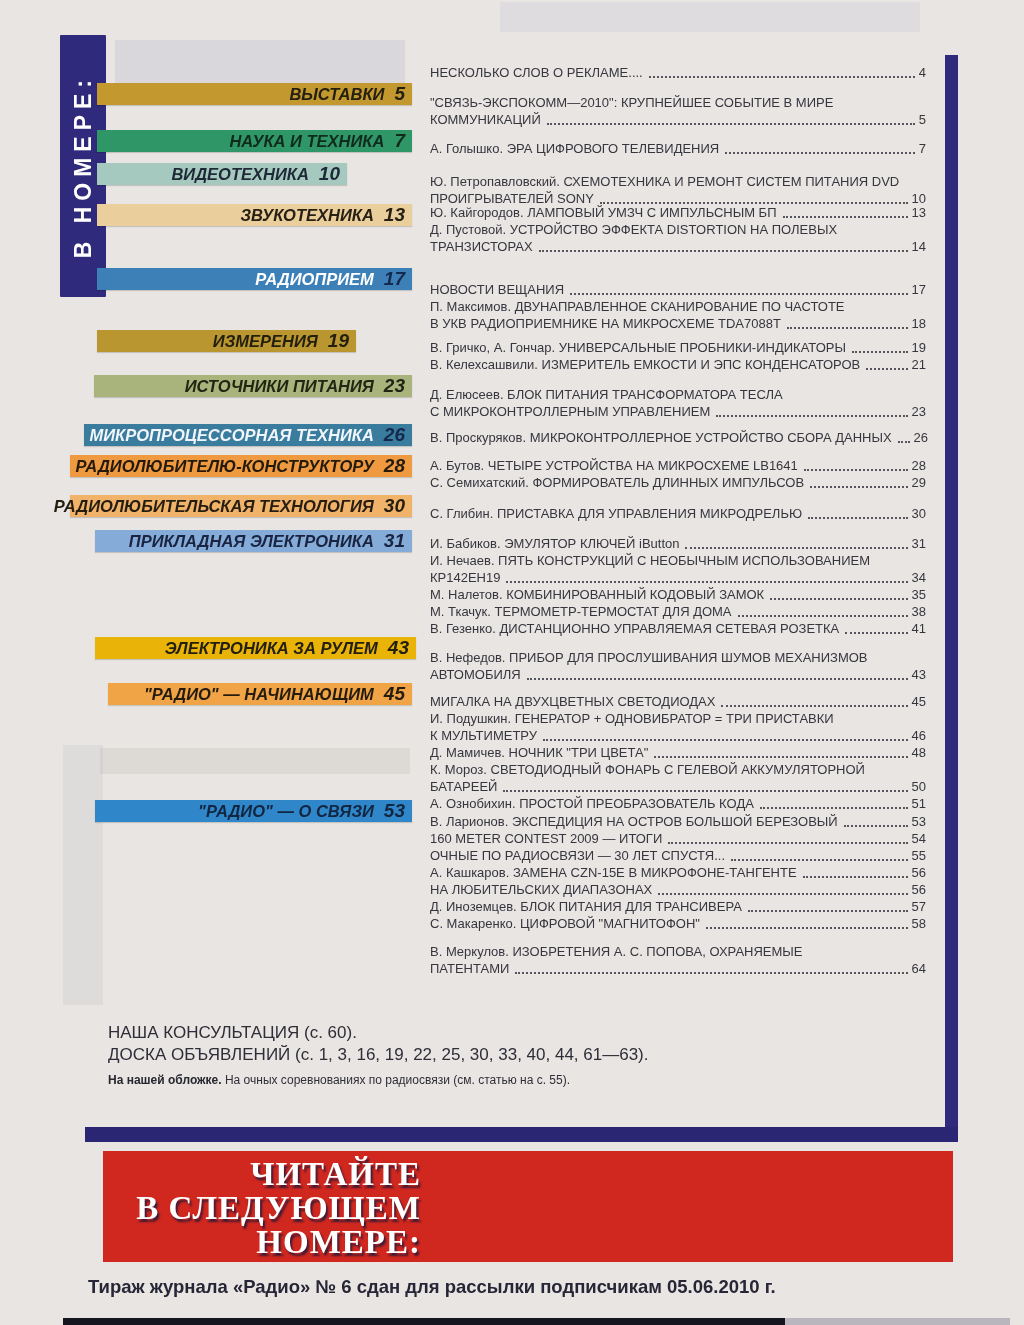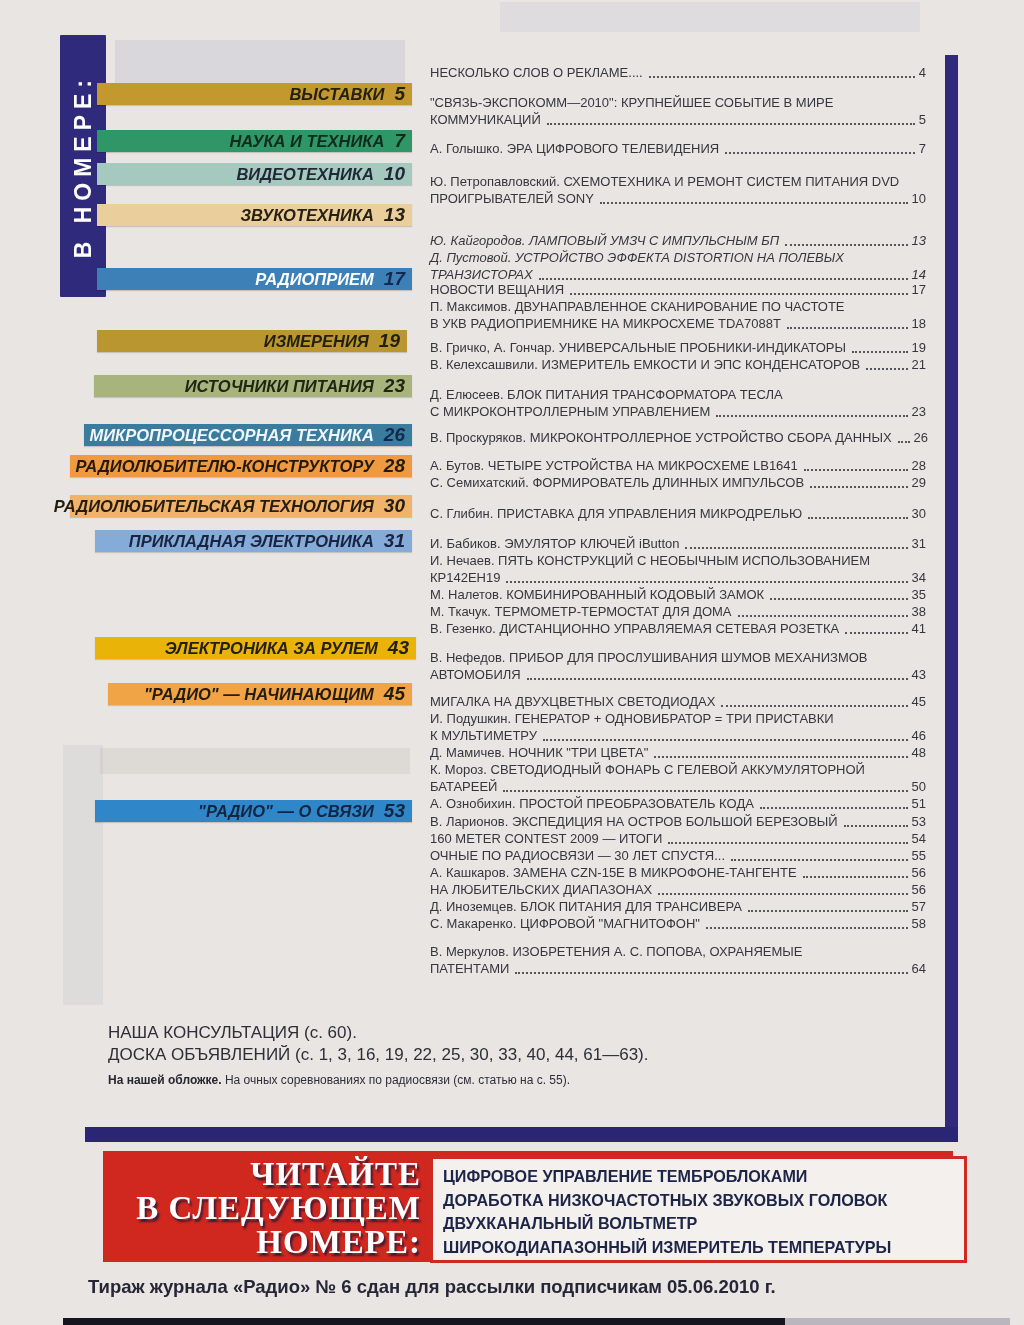--- a/index.html
+++ b/index.html
@@ -87,33 +87,33 @@
 
 <div id="section-bars">
     <div class="bar" style="top: 83px; left: 97px; width: 315px; background: rgb(195, 152, 47);">
       <span style="color: rgb(35, 32, 15);">ВЫСТАВКИ</span>
       <span class="pg" style="color: rgb(35, 32, 15);">5</span>
     </div>
     <div class="bar" style="top: 130px; left: 97px; width: 315px; background: rgb(47, 151, 103);">
       <span style="color: rgb(16, 42, 28);">НАУКА И ТЕХНИКА</span>
       <span class="pg" style="color: rgb(16, 42, 28);">7</span>
     </div>
-    <div class="bar" style="top: 163px; left: 97px; width: 315px; background: rgb(166, 201, 191);">
+    <div class="bar" style="top: 163px; left: 97px; width: 250px; background: rgb(166, 201, 191);">
       <span style="color: rgb(30, 40, 54);">ВИДЕОТЕХНИКА</span>
       <span class="pg" style="color: rgb(30, 40, 54);">10</span>
     </div>
     <div class="bar" style="top: 204px; left: 97px; width: 315px; background: rgb(234, 206, 155);">
       <span style="color: rgb(39, 32, 20); font-style: italic;">ЗВУКОТЕХНИКА</span>
       <span class="pg" style="color: rgb(39, 32, 20);">13</span>
     </div>
     <div class="bar" style="top: 268px; left: 97px; width: 315px; background: rgb(61, 128, 184);">
       <span style="color: rgb(255, 255, 255);">РАДИОПРИЕМ</span>
       <span class="pg" style="color: rgb(20, 41, 78);">17</span>
     </div>
-    <div class="bar" style="top: 330px; left: 97px; width: 310px; background: rgb(185, 150, 47);">
+    <div class="bar" style="top: 330px; left: 97px; width: 259px; background: rgb(185, 150, 47);">
       <span style="color: rgb(35, 31, 14);">ИЗМЕРЕНИЯ</span>
       <span class="pg" style="color: rgb(35, 31, 14);">19</span>
     </div>
     <div class="bar" style="top: 375px; left: 94px; width: 318px; background: rgb(169, 180, 125);">
       <span style="color: rgb(32, 38, 19);">ИСТОЧНИКИ ПИТАНИЯ</span>
       <span class="pg" style="color: rgb(32, 38, 19);">23</span>
     </div>
     <div class="bar" style="top: 424px; left: 84px; width: 328px; background: rgb(58, 124, 158);">
       <span style="color: rgb(242, 246, 250);">МИКРОПРОЦЕССОРНАЯ ТЕХНИКА</span>
       <span class="pg" style="color: rgb(21, 41, 78);">26</span>
@@ -172,21 +172,21 @@
     <div class="toc-group" style="top: 173px;">
       <div class="toc-line">
         <span class="toc-text">Ю. Петропавловский. СХЕМОТЕХНИКА И РЕМОНТ СИСТЕМ ПИТАНИЯ DVD</span>
       </div>
       <div class="toc-line">
         <span class="toc-text">ПРОИГРЫВАТЕЛЕЙ SONY</span>
         <span class="toc-dots"></span>
         <span class="toc-page">10</span>
       </div>
     </div>
-    <div class="toc-group" style="top: 232px; font-style: italic;">
+    <div class="toc-group" style="top: 204px;">
       <div class="toc-line">
         <span class="toc-text">Ю. Кайгородов. ЛАМПОВЫЙ УМЗЧ С ИМПУЛЬСНЫМ БП</span>
         <span class="toc-dots"></span>
         <span class="toc-page">13</span>
       </div>
       <div class="toc-line">
         <span class="toc-text">Д. Пустовой. УСТРОЙСТВО ЭФФЕКТА DISTORTION НА ПОЛЕВЫХ</span>
       </div>
       <div class="toc-line">
         <span class="toc-text">ТРАНЗИСТОРАХ</span>
@@ -387,23 +387,17 @@
 <div id="cover-note">
   <b>На нашей обложке.</b><span> На очных соревнованиях по радиосвязи (см. статью на с. 55).</span>
 </div>
 
 <div id="next-issue">
   <div id="next-heading">
     <div>ЧИТАЙТЕ</div>
     <div>В СЛЕДУЮЩЕМ</div>
     <div>НОМЕРЕ:</div>
   </div>
-  <div id="next-items">
-      <div class="ni-item">ЦИФРОВОЕ УПРАВЛЕНИЕ ТЕМБРОБЛОКАМИ</div>
-      <div class="ni-item">ДОРАБОТКА НИЗКОЧАСТОТНЫХ ЗВУКОВЫХ ГОЛОВОК</div>
-      <div class="ni-item">ДВУХКАНАЛЬНЫЙ ВОЛЬТМЕТР</div>
-      <div class="ni-item">ШИРОКОДИАПАЗОННЫЙ ИЗМЕРИТЕЛЬ ТЕМПЕРАТУРЫ</div>
-    </div>
 </div>
 
 <div id="footer-line">Тираж журнала «Радио» № 6 сдан для рассылки подписчикам 05.06.2010 г.</div>
 <div id="bottom-strip"></div>
 <div id="bottom-strip2"></div>
 
 </body></html>

